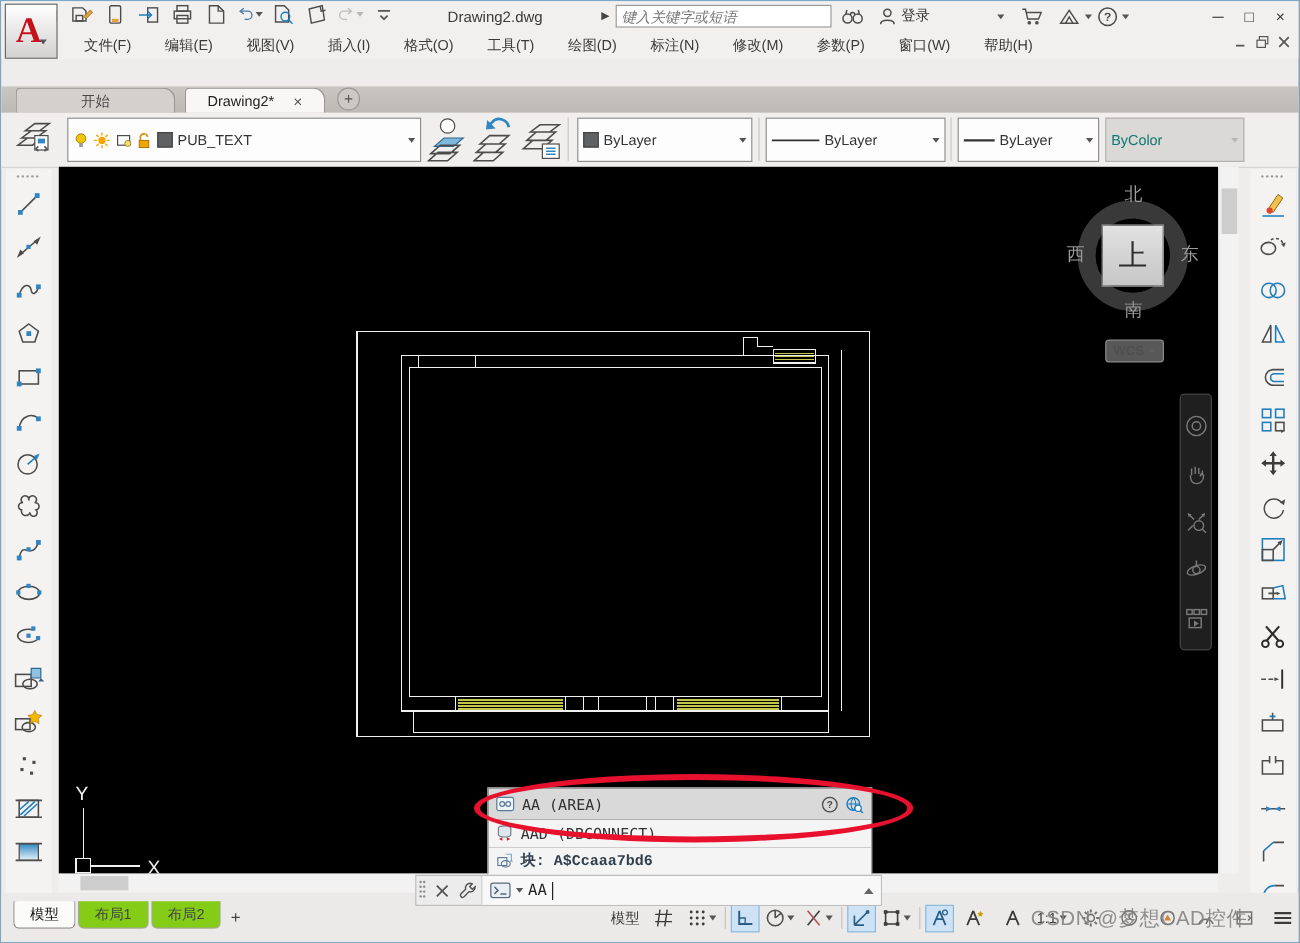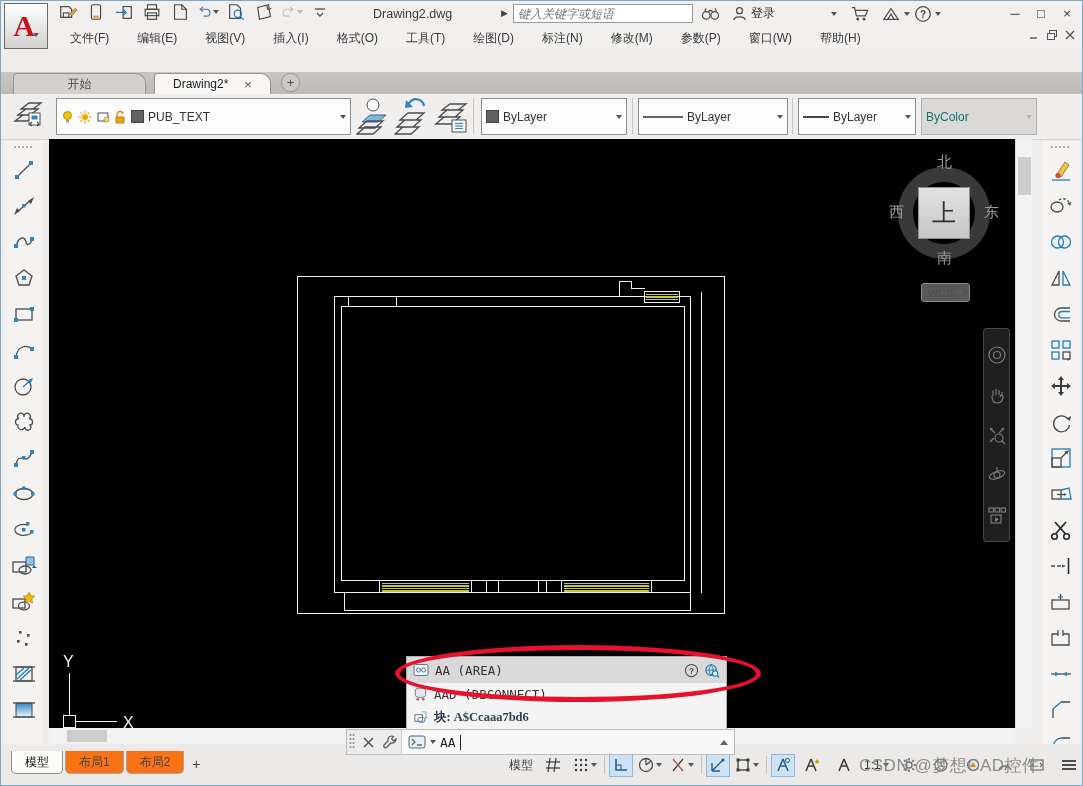--- a/index.html
+++ b/index.html
@@ -66,21 +66,21 @@
   
   .navbar{left:934px;top:189px;width:27px;height:214px;background:rgba(96,96,96,.32);border:1px solid rgba(120,120,120,.45);
           border-radius:4px;display:flex;flex-direction:column;align-items:center;justify-content:space-around;padding:6px 0;box-sizing:border-box;}
   .nv{stroke:#7a7a7a;fill:none;stroke-width:1.2;}
   
   .popup{left:405px;top:655px;width:319px;z-index:20;border:1px solid #b0b0b0;font-family:"DejaVu Sans Mono",monospace;font-size:12.5px;}
   .prow{display:flex;align-items:center;gap:6px;padding:0 6px;background:#f4f4f4;color:#333;height:23px;}
   .prow.hl{background:#d9d9d9;height:26px;}
   .prow .lbl{white-space:nowrap;}
   .prow .right{margin-left:auto;display:flex;gap:5px;align-items:center;}
-  .prow.blockrow .lbl{font-weight:bold;color:#31404e;font-family:Liberation Serif, serif;font-size:12.5px;}
+  .prow.blockrow .lbl{font-weight:bold;color:#31404e;font-family:Liberation Mono, monospace;font-size:12.5px;}
   .redellipse{left:394px;top:644px;width:356px;height:47px;border:5px solid #e8112d;border-radius:50%;z-index:32;pointer-events:none;}
   
   .cmdbar{left:345px;top:728px;width:389px;height:26px;background:#ececec;border:1px solid #bdbdbd;z-index:25;
           display:flex;align-items:center;box-sizing:border-box;}
   .cmdgrip{width:10px;height:100%;display:flex;align-items:center;justify-content:center;}
   .cmdbtn{width:22px;height:22px;display:flex;align-items:center;justify-content:center;color:#555;}
   .cmdfield{flex:1;height:100%;background:#f8f8f8;border-left:1px solid #cfcfcf;display:flex;align-items:center;gap:4px;padding:0 6px;
             font-family:"DejaVu Sans Mono",monospace;font-size:13px;color:#222;}
   .caret{width:1px;height:15px;background:#222;}
   .uparrow{margin-left:auto;width:0;height:0;border-left:4px solid transparent;border-right:4px solid transparent;border-bottom:5px solid #666;}
@@ -91,21 +91,21 @@
   .thumbh{position:absolute;left:18px;top:2px;width:40px;height:12px;background:#cdcdcd;}
   .sarr{position:absolute;width:0;height:0;}
   
   .sidebar{width:38px;background:#f4f3f2;display:flex;flex-direction:column;align-items:center;gap:0;}
   .tbbtn{width:34px;height:36px;display:flex;align-items:center;justify-content:center;flex:0 0 auto;}
   .grip{padding:4px 0 2px;}
   
   .bottombar{left:0;top:743px;width:1083px;height:43px;background:#eceae8;}
   .layouttabs{position:absolute;left:10px;top:7px;display:flex;align-items:flex-end;gap:2px;}
   .ltab{height:22px;padding:0 13px;display:flex;align-items:center;border:1px solid #a8a5a1;border-top:none;
-        border-radius:0 0 5px 5px;background:#f97316;color:#444;}
+        border-radius:0 0 5px 5px;background:#84cc16;color:#444;}
   .ltab.active{background:#fbfbfa;color:#111;border-color:#8f8c88;}
   .lplus{width:20px;height:20px;display:flex;align-items:center;justify-content:center;color:#444;font-size:14px;}
   .statusbar{position:absolute;left:505px;top:9px;height:24px;display:flex;align-items:center;gap:2px;}
   .stbtn{min-width:24px;height:23px;display:flex;align-items:center;justify-content:center;gap:2px;padding:0 3px;color:#3b3b3b;}
   .stbtn.hl{background:#cde3f5;border:1px solid #8fb9da;box-sizing:border-box;}
   .stsep{width:1px;height:18px;background:#c6c4c2;margin:0 2px;}
   .watermark{position:absolute;left:858px;top:10px;width:225px;font-size:17px;color:rgba(128,128,128,.88);
              letter-spacing:.5px;z-index:40;pointer-events:none;font-family:"Liberation Sans",sans-serif;white-space:nowrap;}
   .stghost{opacity:.85;}
 </style>

